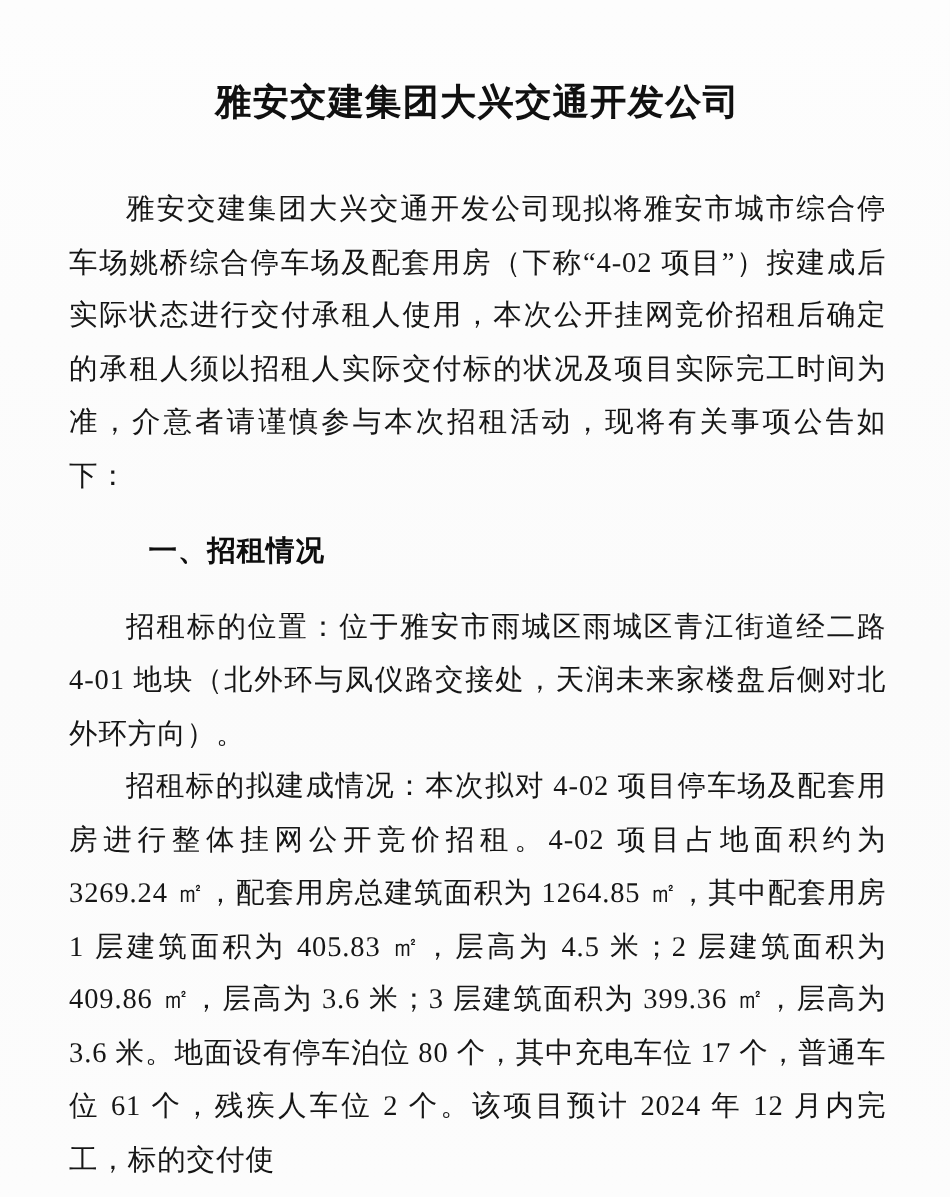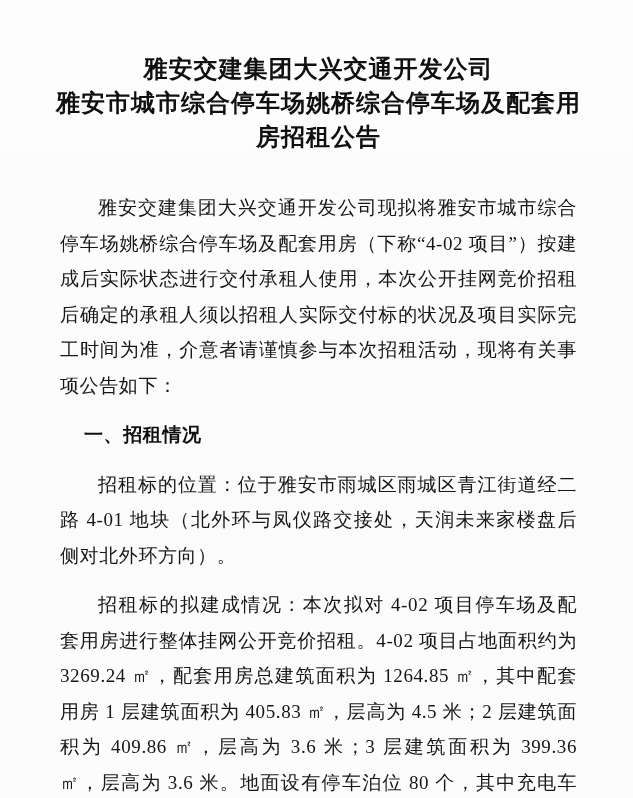--- a/index.html
+++ b/index.html
@@ -29,47 +29,46 @@
   }
   .title-line {
     margin: 0;
     font-size: 24px;
     font-weight: bold;
   }
   .body-block {
     margin-top: 36px;
   }
   .para {
-    margin: 14px;
+    margin: 0;
     font-size: 19px;
     line-height: 35.5px;
     letter-spacing: 0.6px;
     text-align: justify;
     text-indent: 2em;
     color: #161616;
   }
   .heading {
-    margin: 0;
+    margin: 15px;
     font-size: 19px;
     line-height: 35.5px;
     letter-spacing: 0.6px;
     text-indent: 2em;
     font-weight: bold;
     color: #0e0e0e;
     font-family: "Liberation Sans", "DejaVu Sans", sans-serif;
   }
 </style>
 </head>
 <body>
 
 <div class="page">
 
   <div class="title-block">
     <div class="title-line">雅安交建集团大兴交通开发公司</div>
-    <div class="title-line">雅安市城市综合停车场姚桥综合停车场及配套用房招租公告</div>
   </div>
 
   <div class="body-block">
     <p class="para">雅安交建集团大兴交通开发公司现拟将雅安市城市综合停车场姚桥综合停车场及配套用房（下称“4-02 项目”）按建成后实际状态进行交付承租人使用，本次公开挂网竞价招租后确定的承租人须以招租人实际交付标的状况及项目实际完工时间为准，介意者请谨慎参与本次招租活动，现将有关事项公告如下：</p>
 
     <p class="heading">一、招租情况</p>
 
     <p class="para">招租标的位置：位于雅安市雨城区雨城区青江街道经二路 4-01 地块（北外环与凤仪路交接处，天润未来家楼盘后侧对北外环方向）。</p>
 
     <p class="para">招租标的拟建成情况：本次拟对 4-02 项目停车场及配套用房进行整体挂网公开竞价招租。4-02 项目占地面积约为 3269.24 ㎡，配套用房总建筑面积为 1264.85 ㎡，其中配套用房 1 层建筑面积为 405.83 ㎡，层高为 4.5 米；2 层建筑面积为 409.86 ㎡，层高为 3.6 米；3 层建筑面积为 399.36 ㎡，层高为 3.6 米。地面设有停车泊位 80 个，其中充电车位 17 个，普通车位 61 个，残疾人车位 2 个。该项目预计 2024 年 12 月内完工，标的交付使</p>

